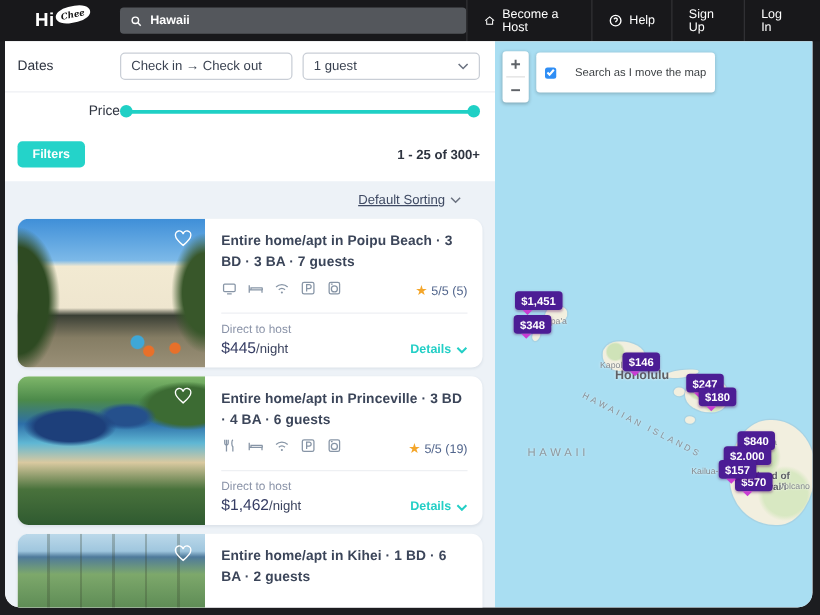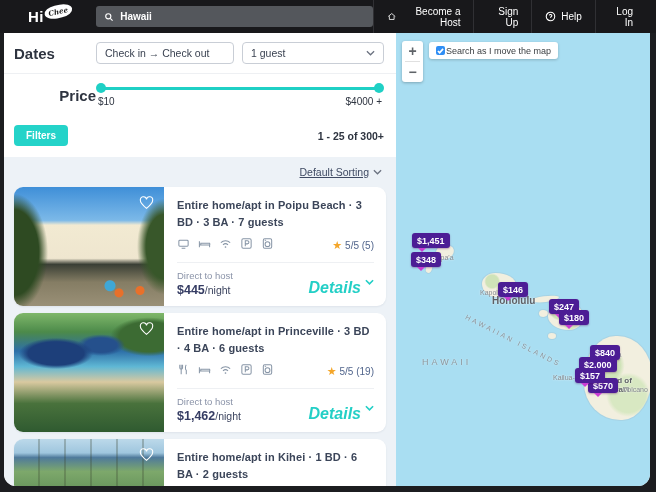--- a/index.html
+++ b/index.html
@@ -13,54 +13,54 @@
   .logo { display:flex; align-items:flex-start; margin-left:18px; cursor:pointer; }
   .logo-hi { color:#fff; font-weight:bold; font-size:15px; letter-spacing:.3px; }
   .logo-badge { background:#fff; color:#1a1a1a; font-size:7px; font-style:italic; font-weight:bold;
                 border-radius:50%/60%; padding:2px 4px; margin-left:1px; transform:rotate(-12deg) translateY(-3px);
                 font-family:"DejaVu Serif", serif; }
   .search { margin-left:24px; width:296px; height:21px; background:#54575c; border-radius:3px;
             display:flex; align-items:center; padding:0 8px; }
   .search svg { width:10px; height:10px; stroke:#fff; fill:none; stroke-width:1.6; flex:0 0 auto; }
   .search input { background:transparent; border:none; outline:none; color:#fff; font-size:10px;
                   font-weight:bold; margin-left:6px; width:100%; font-family:"Liberation Sans",sans-serif; }
-  .nav { margin-left:auto; display:flex; align-items:stretch; height:100%;text-align:right; }
+  .nav { margin-left:auto; display:flex; align-items:stretch; height:100%; }
   .nav-item { display:flex; align-items:center; gap:5px; padding:0 13px; color:#fff; font-size:10px;
               border-left:1px solid #303034; cursor:pointer; }
   .nav-item svg { width:11px; height:11px; stroke:#fff; fill:none; stroke-width:1.4; }
 
   
   .content { position:absolute; top:33px; left:4px; right:6px; bottom:6px;
              border-radius:0 0 12px 12px; overflow:hidden; display:flex; background:#fff; }
 
   
   .left { width:392px; flex:0 0 392px; display:flex; flex-direction:column; background:#edf2f7; }
   .filterbox { background:#fff; }
   .frow { display:flex; align-items:center; padding:9px 12px 9px 10px; }
   .frow + .frow { border-top:1px solid #eef0f3;text-align:right; }
-  .flabel { width:82px; font-size:15px; font-weight:bold; color:#2e3440; }
+  .flabel { width:82px; font-size:11px; font-weight:normal; color:#2e3440; }
   .dateinput { flex:1; height:22px; border:1px solid #c9ced6; border-radius:4px; font-size:10.5px;
                color:#3a4251; display:flex; align-items:center; padding:0 8px; background:#fff; cursor:pointer; }
   .guestsel { width:142px; height:22px; border:1px solid #c9ced6; border-radius:4px; font-size:10.5px;
               color:#3a4251; display:flex; align-items:center; justify-content:space-between;
               padding:0 8px; margin-left:8px; background:#fff; cursor:pointer; }
   .chev { width:9px; height:6px; fill:none; stroke:#6b7280; stroke-width:1.4; }
   .chev.teal { stroke:#23cfc6; stroke-width:1.8; }
   .sliderwrap { flex:1; padding:0 2px; }
   .slider { position:relative; height:10px; }
   .slider .track { position:absolute; left:0; right:0; top:4px; height:2.5px; background:#1fd0c5; border-radius:2px; }
   .slider .handle { position:absolute; top:0; width:10px; height:10px; border-radius:50%; background:#1fd0c5; cursor:pointer; }
   .slider .h-left { left:-2px; } .slider .h-right { right:-2px; }
   .sliderlabels { display:flex; justify-content:space-between; font-size:10px; color:#2e3440; margin-top:3px; }
   .filtersrow { display:flex; align-items:center; justify-content:space-between; padding:9px 12px 11px 10px; }
   .filters-btn { background:#24d3c9; color:#fff; border:none; border-radius:4px; font-size:10px; font-weight:bold;
                  padding:5px 12px; cursor:pointer; font-family:"Liberation Sans",sans-serif; }
   .count { font-size:10.5px; font-weight:bold; color:#2e3440; }
 
-  .sortrow { display:flex; justify-content:flex-end; align-items:center; padding:9px 14px 7px 0; }
+  .sortrow { display:flex; justify-content:flex-end; align-items:center; padding:9px 27px 7px 0; }
   .sortlink { font-size:10.5px; color:#3f4a63; text-decoration:underline; display:flex; align-items:center; gap:4px; cursor:pointer; }
 
   .cards { padding:2px 10px 0 10px; display:flex; flex-direction:column; gap:7px; }
   .card { background:#fff; border-radius:9px; display:flex; overflow:hidden; min-height:116px;
           box-shadow:0 1px 2px rgba(40,60,90,.08); cursor:pointer; }
   .photo { flex:0 0 150px; width:150px; position:relative; }
   .photo-house { background:
       radial-gradient(circle at 84% 87%, #e8702a 0 4px, transparent 5px),
       radial-gradient(circle at 70% 89%, #e8702a 0 4px, transparent 5px),
       radial-gradient(circle at 64% 83%, #3fa7d6 0 5px, transparent 6px),
@@ -81,33 +81,33 @@
   .ctitle { font-size:11px; font-weight:bold; color:#3b4559; line-height:1.5; letter-spacing:.1px; }
   .crow { display:flex; align-items:center; justify-content:space-between; margin-top:auto; padding-top:6px; }
   .amenities { display:flex; gap:8px; align-items:center; }
   .amenities svg { width:13px; height:13px; stroke:#8795a6; fill:none; stroke-width:1.1; }
   .rating { display:flex; align-items:center; gap:3px; font-size:10px; color:#51658c; }
   .star { color:#f4a62a; font-size:11px; line-height:1; }
   .cdivider { height:1px; background:#eef0f3; margin:8px 0 7px 0; }
   .cfoot { display:flex; justify-content:space-between; align-items:flex-end; }
   .direct { font-size:9.5px; color:#8a93a8; }
   .price { margin-top:2px; font-size:12.5px; color:#353c63; }
-  .price b { font-weight:bold; }
+  .price b { font-weight:normal; }
   .price .psuf { font-size:10.5px; font-weight:normal; color:#3c445f; }
-  .details { display:flex; gap:4px; font-size:16px; font-weight:bold; color:#23cfc6; cursor:pointer;font-style:italic; }
+  .details { display:flex; align-items:center; gap:4px; font-size:10px; font-weight:bold; color:#23cfc6; cursor:pointer; }
 
   
   .map { flex:1; position:relative; background:#a9def2; overflow:hidden; }
   .zoomctl { position:absolute; left:6px; top:8px; width:21px; background:#fff; border-radius:3px;
              box-shadow:0 1px 3px rgba(0,0,0,.25); display:flex; flex-direction:column; z-index:20; }
   .zoombtn { height:20px; display:flex; align-items:center; justify-content:center; font-size:14px;
              color:#5f6368; cursor:pointer; font-weight:bold; }
   .zoomdiv { height:1px; background:#e0e0e0; margin:0 3px; }
-  .mapcheck { position:absolute; left:33px; top:9px; background:#fff; border-radius:3px; height:17px;
-              display:flex; align-items:center; gap:1px; padding:0 7px; box-shadow:0 1px 3px rgba(0,0,0,.2);
+  .mapcheck { position:absolute; left:33px; top:9px; background:#fff; border-radius:3px; height:32px;
+              display:flex; align-items:center; gap:15px; padding:0 7px; box-shadow:0 1px 3px rgba(0,0,0,.2);
               font-size:9px; color:#3c4043; z-index:20; cursor:pointer; }
   .cbx { width:9px; height:9px; background:#2f8ef5; border-radius:2px; display:flex; align-items:center; justify-content:center; }
   .cbx svg { width:7px; height:6px; stroke:#fff; stroke-width:2; fill:none; }
 
   .isl { position:absolute; background:#f2efdf; border-radius:45% 55% 50% 50%/50% 45% 55% 50%;
          box-shadow:0 0 0 1px rgba(160,180,190,.25); }
   .isl.green { background:
       radial-gradient(circle at 30% 35%, #cfe3b8 0 22%, transparent 28%),
       radial-gradient(circle at 65% 70%, #d8e8c2 0 24%, transparent 30%), #f2efdf; }
 
@@ -175,29 +175,29 @@
     </div>
     <nav class="nav">
       <div class="nav-item">
         <svg viewBox="0 0 16 14">
             <path d="M2 7 8 2l6 5"></path>
             <path d="M4 6.5V12h8V6.5"></path>
           </svg>
         <span>Become a Host</span>
       </div>
       <div class="nav-item">
-        <span>Sign Up</span>
-      </div>
-      <div class="nav-item">
         <svg viewBox="0 0 14 14">
             <circle cx="7" cy="7" r="5.4"></circle>
             <path d="M5.5 5.6a1.6 1.6 0 1 1 2.3 1.8c-.5.3-.8.6-.8 1.2"></path>
             <line x1="7" y1="10.2" x2="7" y2="10.3"></line>
           </svg>
         <span>Help</span>
+      </div>
+      <div class="nav-item">
+        <span>Sign Up</span>
       </div>
       <div class="nav-item">
         <span>Log In</span>
       </div>
     </nav>
   </header>
 
   <div class="content">
 
     <section class="left">
@@ -214,24 +214,20 @@
               </svg>
           </div>
         </div>
         <div class="frow">
           <span class="flabel">Price</span>
           <div class="sliderwrap">
             <div class="slider">
               <div class="track"></div>
               <div class="handle h-left"></div>
               <div class="handle h-right"></div>
-            </div>
-            <div class="sliderlabels">
-              <span>$10</span>
-              <span>$4000 +</span>
             </div>
           </div>
         </div>
         <div class="filtersrow">
           <button class="filters-btn">Filters</button>
           <span class="count">1 - 25 of 300+</span>
         </div>
       </div>
 
       <div class="sortrow">

